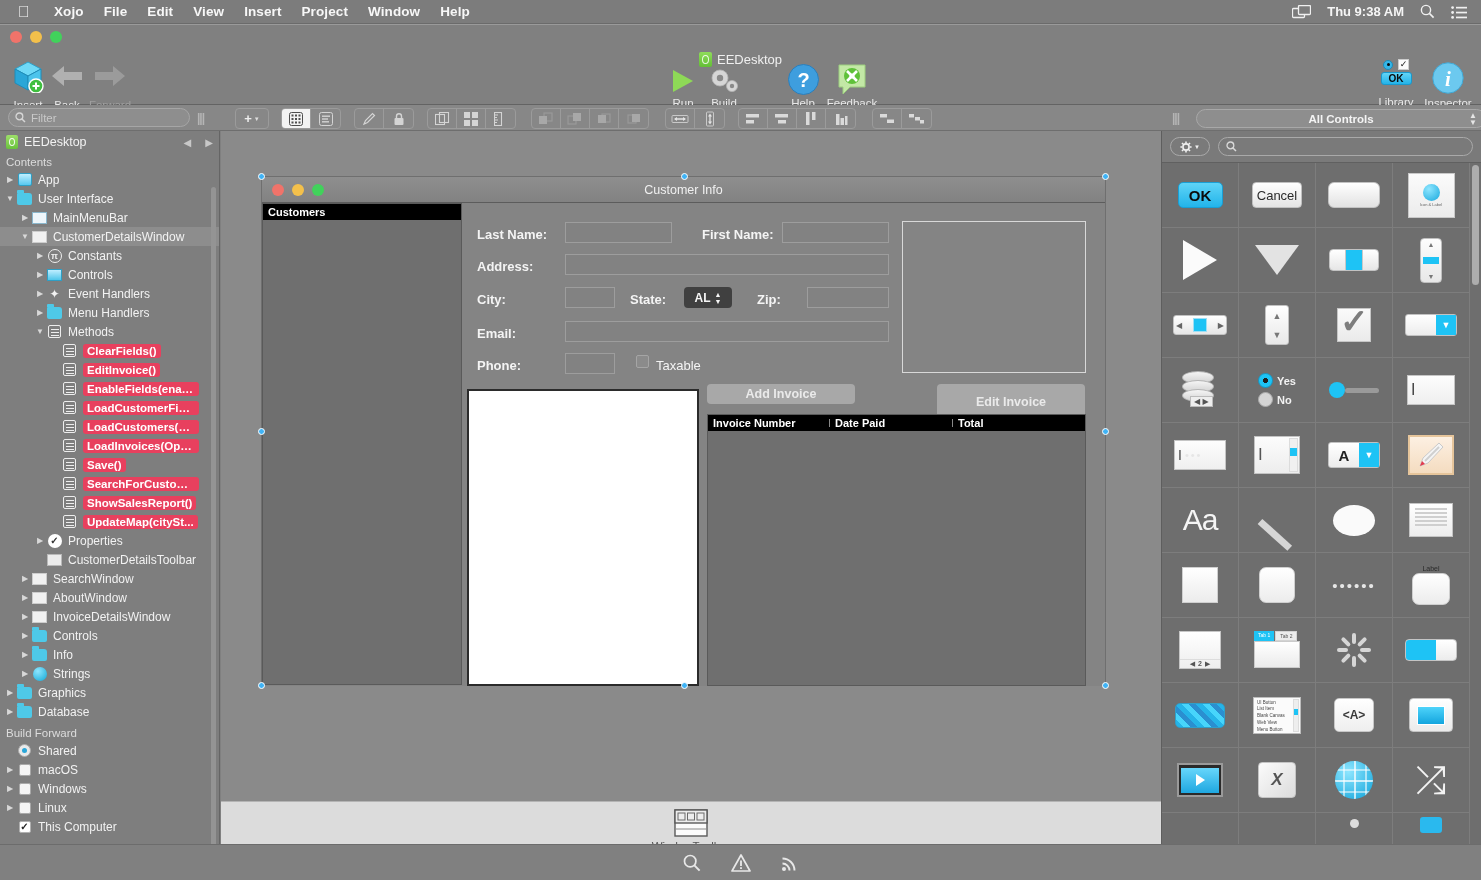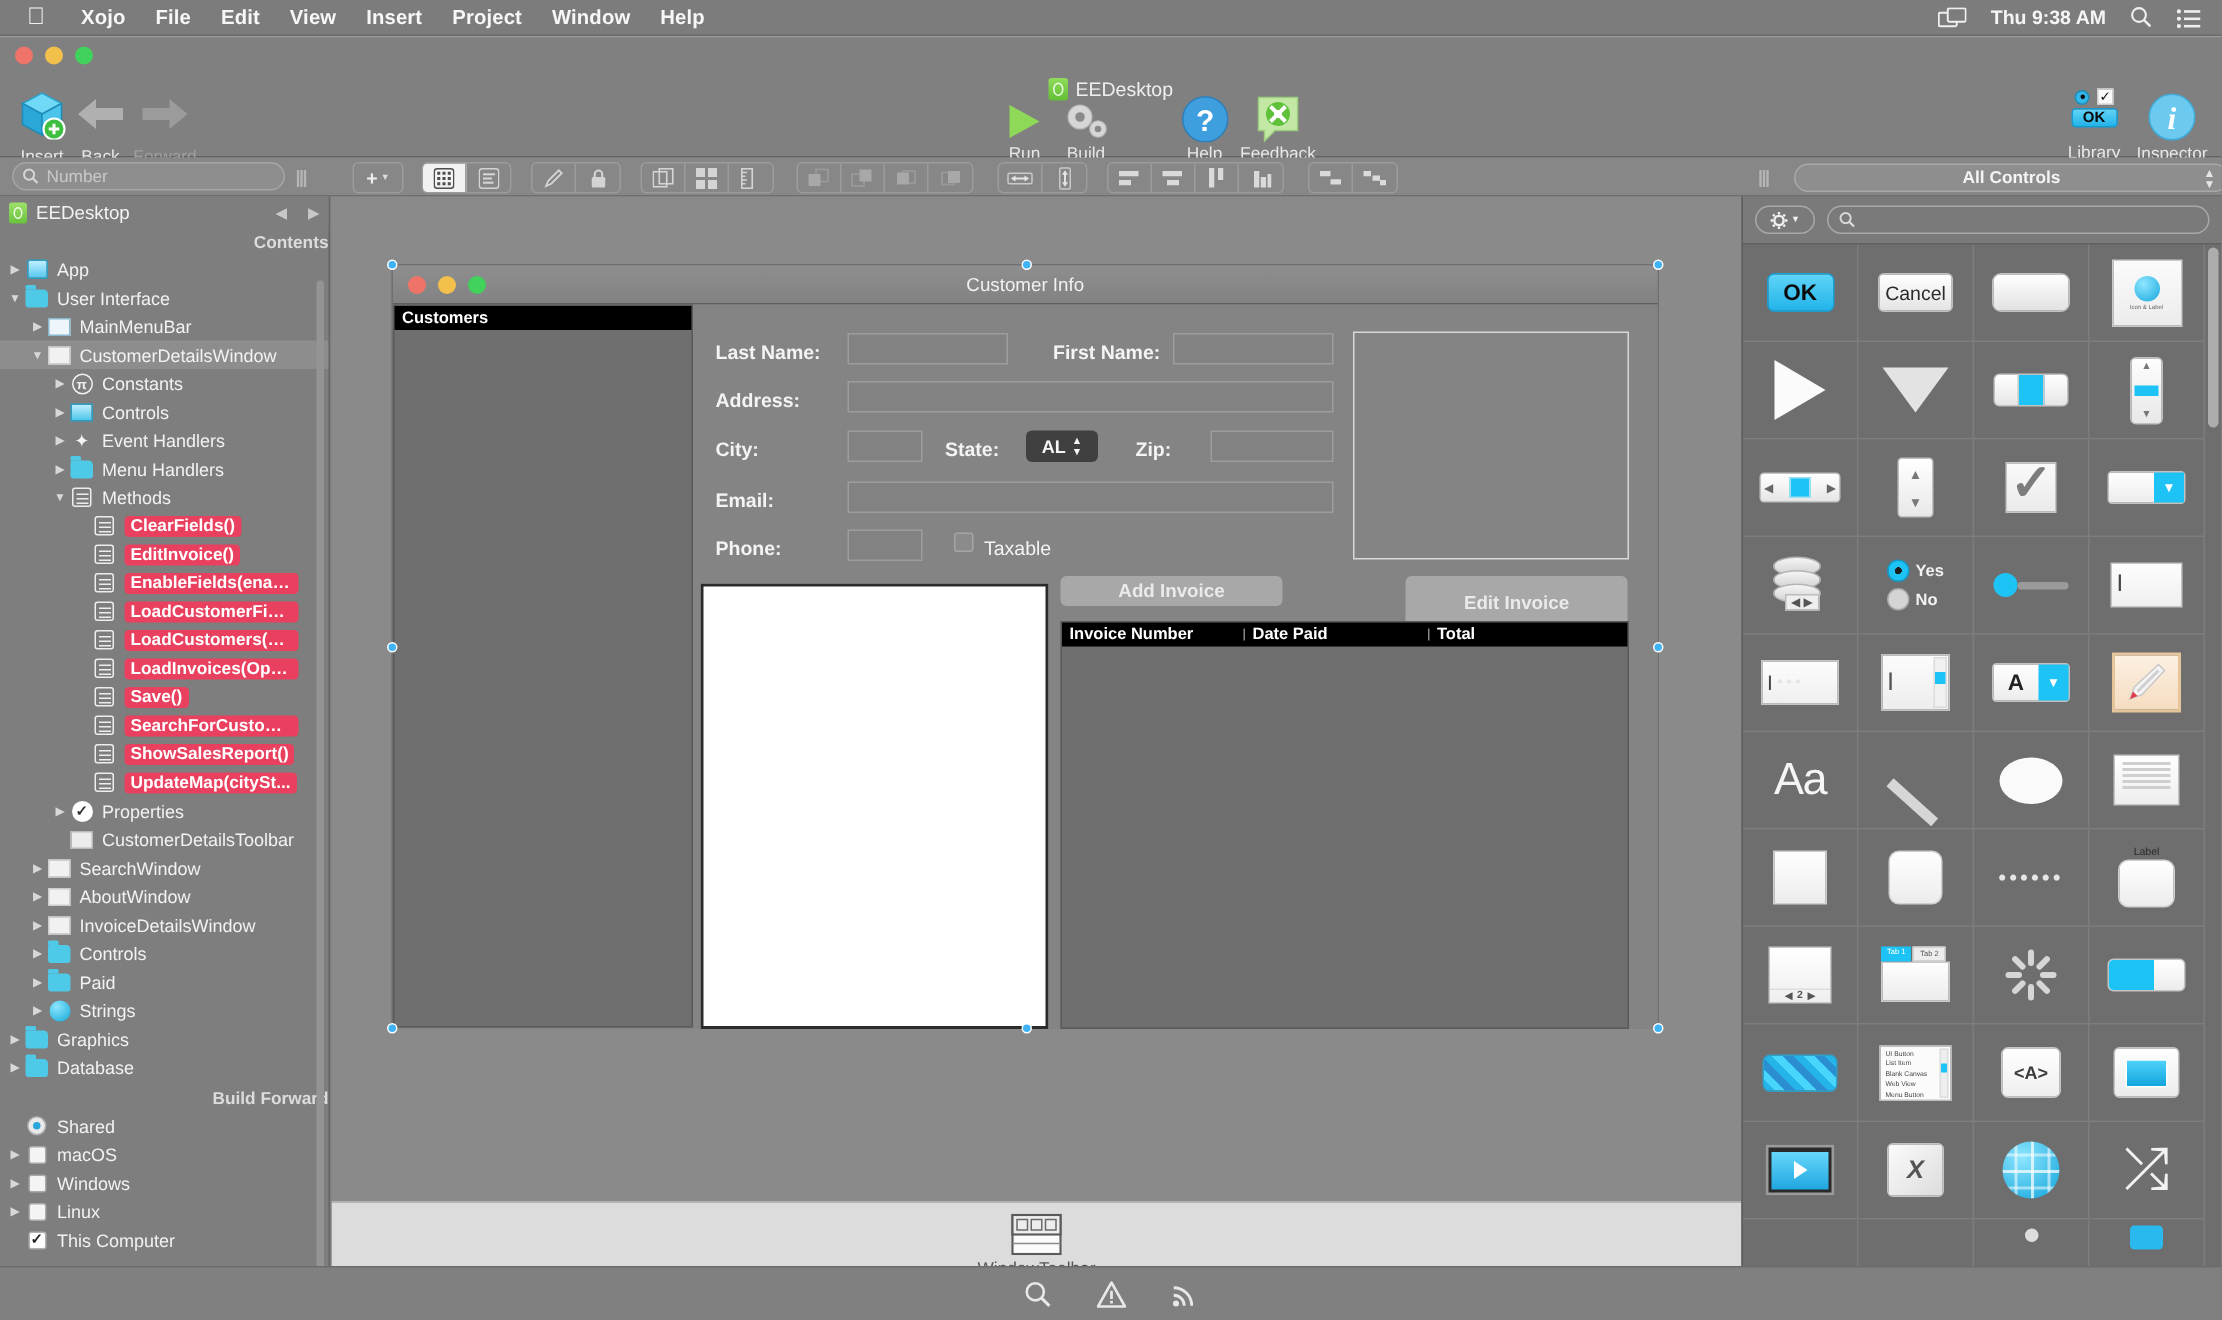--- a/index.html
+++ b/index.html
@@ -78,21 +78,21 @@
   .body { position: relative; height: 750px; }
 
   
   .nav { position: absolute; left: 0; top: 0; width: 220px; height: 750px; background: #7e7e7e; border-right: 1px solid #656565; }
   .nav-header { height: 22px; display: flex; align-items: center; padding: 0 6px; background: #7e7e7e; }
   .nav-header .pico { width: 12px; height: 14px; background: linear-gradient(#9ee06a,#69c23c); border-radius: 2px; margin-right: 6px; position: relative;}
   .nav-header .pico::after{content:'';position:absolute;inset:3px;border:1.3px solid #fff;border-radius:50%;opacity:.9;}
   .nav-header .ttl { color: #f2f2f2; font-size: 12.5px; }
   .nav-header .navarrows { margin-left: auto; display: flex; gap: 14px; color: #c8c8c8; font-size: 10px; }
   .nav-scroll { height: 728px; overflow: hidden; position: relative; }
-  .sec-label { color: #dcdcdc; font-size: 11.5px; font-weight: 700; padding: 3px 0 2px 6px; text-align: right; }
+  .sec-label { color: #dcdcdc; font-size: 11.5px; font-weight: 400; padding: 3px 0 2px 6px; }
   .row { height: 19px; display: flex; align-items: center; font-size: 12px; color: #f2f2f2; white-space: nowrap; }
   .row.sel { background: #8d8d8d; }
   .tw { width: 12px; text-align: center; color: #d8d8d8; font-size: 8px; flex: 0 0 12px; }
   .tw.empty { color: transparent; }
   .ricon { width: 17px; height: 14px; margin-right: 5px; flex: 0 0 17px; display: flex; align-items: center; justify-content: center; }
   .pill { background: #e8405e; color: #ffffff; font-weight: 700; border-radius: 3px; padding: 1px 4px; font-size: 11.5px;
      max-width: 116px; overflow: hidden; text-overflow: ellipsis; white-space: nowrap; display:block; }
   .scrollthumb { position: absolute; right: 3px; top: 34px; width: 5px; height: 790px; background: #949494; border-radius: 3px; }
 
   
@@ -417,21 +417,21 @@
         <div class="lbl">Inspector</div>
       </div>
     </div>
 
     <div class="toolbar2">
       <div class="filterbox">
         <svg width="11" height="11" viewBox="0 0 11 11">
           <circle cx="4.4" cy="4.4" r="3.4" fill="none" stroke="#d6d6d6" stroke-width="1.3"></circle>
           <line x1="7" y1="7" x2="10" y2="10" stroke="#d6d6d6" stroke-width="1.5"></line>
         </svg>
-        <span>Number</span>
+        <span>Filter</span>
       </div>
       <div class="grip" style="left:197px; top:6px;">|||</div>
 
       <div class="btngroup" style="left:235px;">
         <div class="b wide">
           <span style="color:#eee;font-size:13px;font-weight:700;">+</span>
             <span style="color:#ddd;font-size:6px;margin-left:2px;">▼</span>
         </div>
       </div>
       <div class="btngroup" style="left:281px;">
@@ -797,21 +797,21 @@
                 <span class="ricon">
                   <span class="ic-folder"></span>
                 </span>
                 <span>Controls</span>
               </div>
               <div class="row" style="padding-left:19px">
                 <span class="tw">▶</span>
                 <span class="ricon">
                   <span class="ic-folder"></span>
                 </span>
-                <span>Paid</span>
+                <span>Info</span>
               </div>
               <div class="row" style="padding-left:19px">
                 <span class="tw">▶</span>
                 <span class="ricon">
                   <span class="ic-globe"></span>
                 </span>
                 <span>Strings</span>
               </div>
               <div class="row" style="padding-left:4px">
                 <span class="tw">▶</span>

